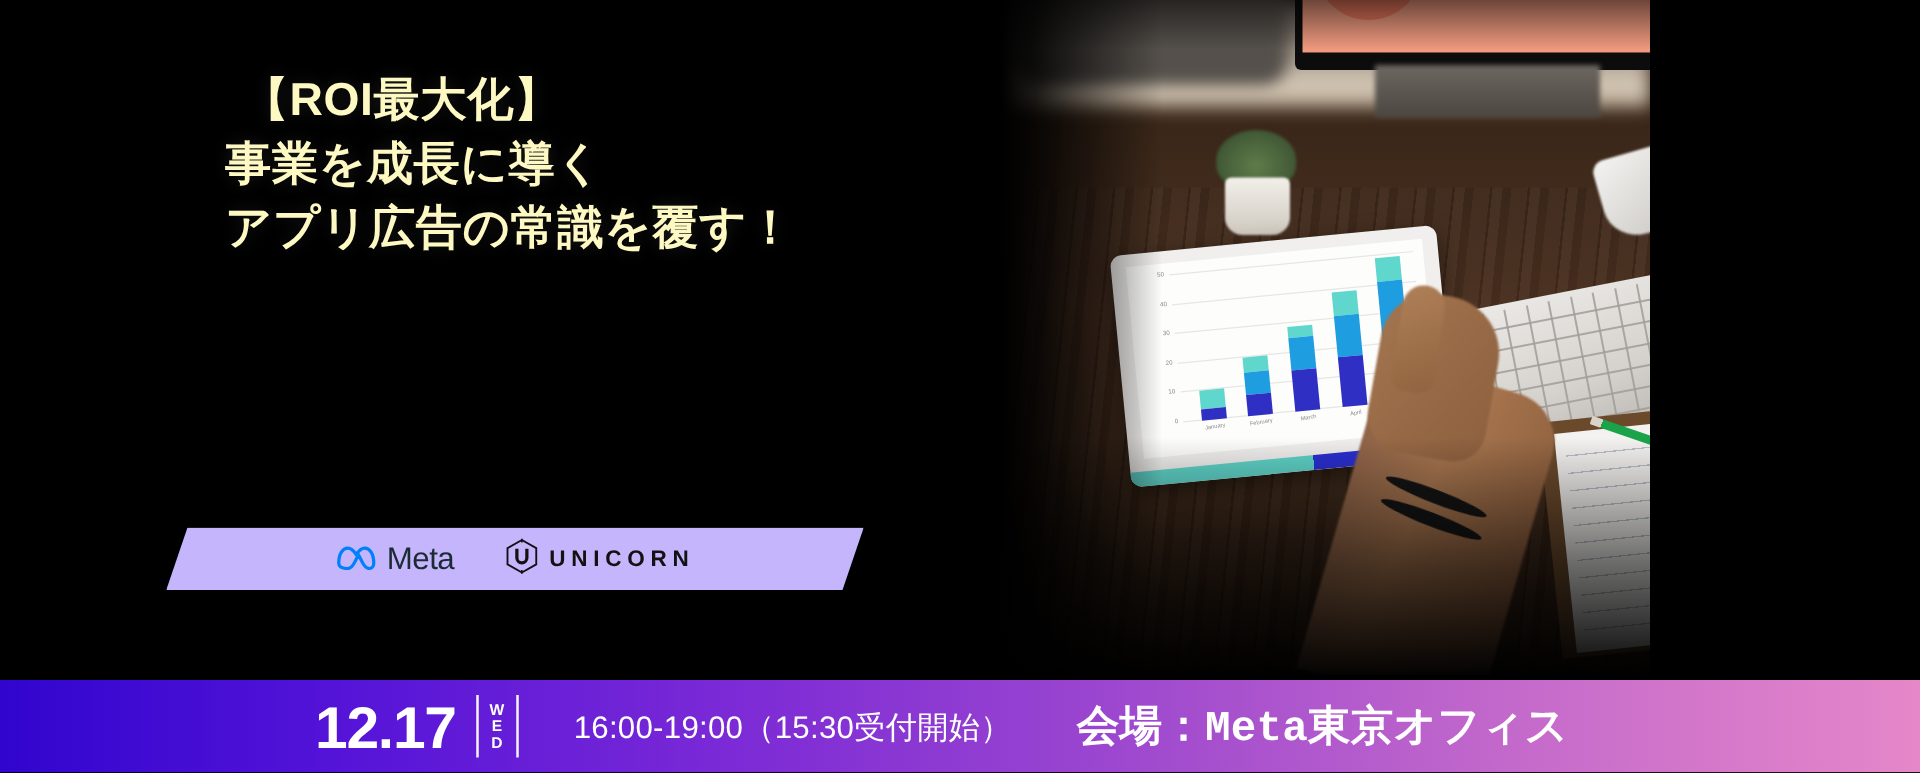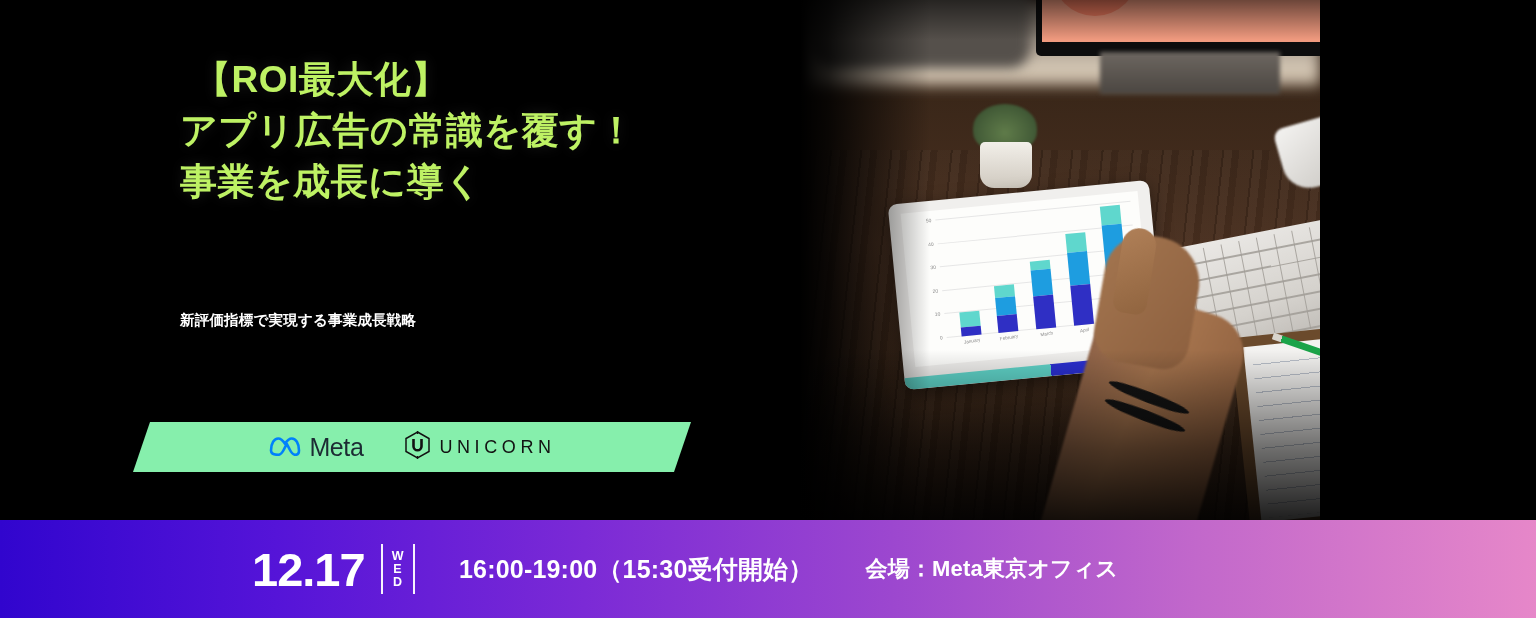--- a/index.html
+++ b/index.html
@@ -292,21 +292,21 @@
     left: 0; right: 0; top: 0; height: 40px;
     background: linear-gradient(180deg, rgba(0,0,0,.55) 0%, rgba(0,0,0,0) 100%);
     pointer-events: none;
   }
 
   
   .headline {
     position: absolute;
     left: 180px;
     top: 54px;
-    color: #bef264;
+    color: #fef9c3;
     font-weight: bold;
     font-size: 37px;
     line-height: 51px;
     letter-spacing: 0.5px;
     text-shadow: 0 0 14px rgba(255,255,255,0.10);
   }
   .headline .l1 { margin-left: 14px; }
 
   .subtitle {
     position: absolute;
@@ -319,21 +319,21 @@
     letter-spacing: 0.2px;
   }
 
   
   .logo-bar {
     position: absolute;
     left: 133px;
     top: 422px;
     width: 558px;
     height: 50px;
-    background: #86efac;
+    background: #c4b5fd;
     clip-path: polygon(17px 0, 100% 0, calc(100% - 17px) 100%, 0 100%);
     display: flex;
     align-items: center;
     justify-content: center;
     gap: 40px;
   }
   .logo {
     display: flex;
     align-items: center;
     gap: 7px;
@@ -344,32 +344,32 @@
     letter-spacing: -0.4px;
   }
   .logo-text-mw {
     font-size: 19px;
     font-weight: bold;
     color: #241a5c;
     letter-spacing: -0.3px;
   }
   .logo-text-uni {
     font-size: 18px;
-    font-weight: normal;
+    font-weight: bold;
     color: #121212;
     letter-spacing: 4.6px;
   }
 
   
   .bottom-bar {
     position: absolute;
     left: 0;
     bottom: 0;
     width: 100%;
-    height: 98px;
+    height: 74px;
     background: linear-gradient(90deg, #3105ce 0%, #5514d8 18%, #7b2ad6 38%, #9c47cf 58%, #c268cb 78%, #e687c9 100%);
     display: flex;
     align-items: center;
     color: #ffffff;
   }
   .date-block {
     display: flex;
     align-items: center;
     margin-left: 252px;
   }
@@ -390,28 +390,29 @@
     align-items: center;
     justify-content: center;
     font-size: 12.5px;
     font-weight: bold;
     line-height: 13px;
     letter-spacing: 0.5px;
   }
   .time-text {
     margin-left: 44px;
     font-size: 25px;
-    font-weight: bold;
+    font-weight: normal;
     letter-spacing: 0.2px;
   }
   .venue-text {
     margin-left: 52px;
-    font-size: 22px;
+    font-size: 34px;
     font-weight: bold;
     letter-spacing: 0.2px;
+    font-family: Liberation Mono, monospace;
   }
 </style>
 </head>
 <body>
 
 <div id="banner">
 
   <div class="photo">
     <div class="photo-inner">
       <div class="wood-grain"></div>
@@ -503,26 +504,25 @@
       <div class="bracelet b1"></div>
       <div class="bracelet b2"></div>
     </div>
     <div class="photo-fade-top"></div>
     <div class="photo-fade-left"></div>
     <div class="photo-fade-bottom"></div>
   </div>
 
   <div class="headline">
     <div class="l1">【ROI最大化】</div>
+    <div>事業を成長に導く</div>
     <div>アプリ広告の常識を覆す！</div>
-    <div>事業を成長に導く</div>
   </div>
 
   <div class="subtitle">
-    <div>新評価指標で実現する事業成長戦略</div>
   </div>
 
   <div class="logo-bar">
 
     <div class="logo">
       <span>
         <svg width="34" height="22" viewBox="0 0 34 22">
           <path d="M3 16.5C3 9 6.2 4.5 10.2 4.5c2.6 0 4.6 1.8 6.8 5.3 2.2-3.5 4.2-5.3 6.8-5.3 4 0 7.2 4.5 7.2 12 0 2.6-1.5 4.3-3.7 4.3-2.4 0-3.9-1.9-5.6-5.3-.9-1.8-1.9-3.9-2.9-5.7-1 1.8-2 3.9-2.9 5.7-1.7 3.4-3.2 5.3-5.6 5.3C4.5 20.8 3 19.1 3 16.5Z" fill="none" stroke="#0081fb" stroke-width="2.6" stroke-linejoin="round"></path>
         </svg>
       </span>

